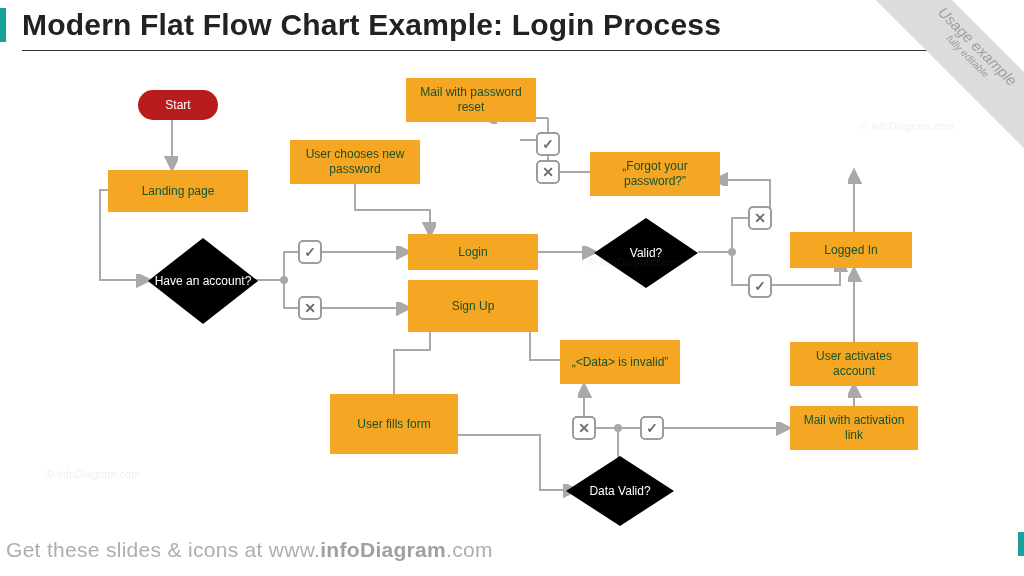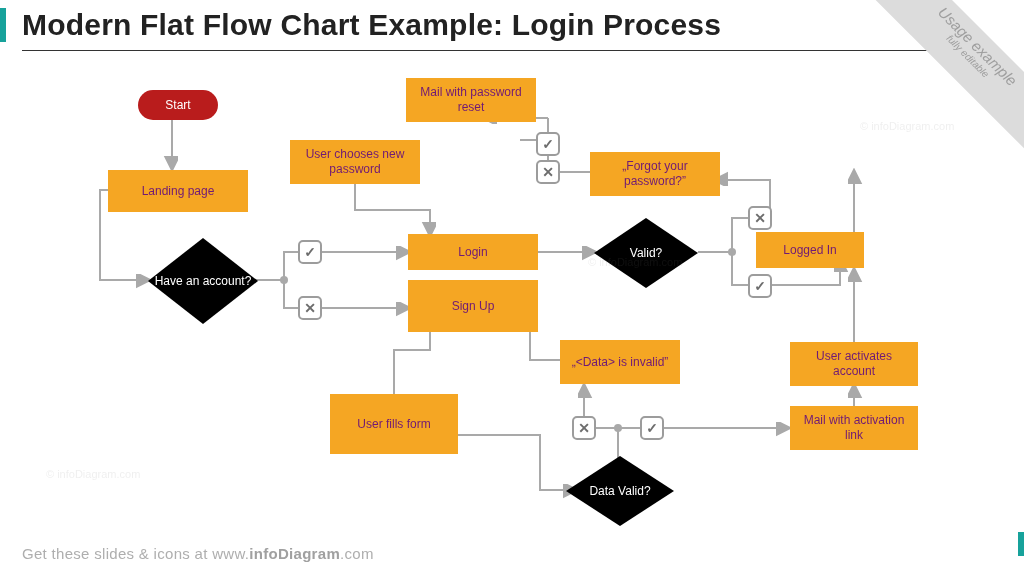--- a/index.html
+++ b/index.html
@@ -1,30 +1,30 @@
 <!DOCTYPE html>
 <html><head>
 <meta charset="utf-8">
 <style>
   html,body{margin:0;padding:0;width:1024px;height:576px;background:#fff;font-family:"Segoe UI",Arial,sans-serif;overflow:hidden}
   .slide{position:relative;width:1024px;height:576px;background:#fff}
   .accent-left{position:absolute;left:0;top:8px;width:6px;height:34px;background:#17a29b}
   .accent-right{position:absolute;right:0;bottom:20px;width:6px;height:24px;background:#17a29b}
   .title{position:absolute;left:22px;top:8px;font-size:30px;color:#222;font-weight:700;letter-spacing:.2px}
   .title-rule{position:absolute;left:22px;right:22px;top:50px;height:1px;background:#333}
-  .footer{position:absolute;left:22px;bottom:14px;font-size:15px;color:#aeaeae;letter-spacing:.3px}
+  .footer{position:absolute;left:6px;bottom:14px;font-size:21px;color:#aeaeae;letter-spacing:.3px}
   .footer b{font-weight:600;color:#a0a0a0}
   .ribbon{position:absolute;top:-74px;right:-74px;width:220px;height:220px;transform:rotate(45deg);z-index:20}
   .ribbon .band{width:100%;height:54px;background:#dcdcdc;position:absolute;top:110px;text-align:center;color:#9e9e9e;line-height:1.15;padding-top:6px;box-sizing:border-box}
   .ribbon .band .l1{font-size:15px;font-style:italic}
   .ribbon .band .l2{font-size:10px;font-style:italic}
 
   .canvas{position:absolute;left:0;top:60px;width:1024px;height:480px}
   .shape{position:absolute;display:flex;align-items:center;justify-content:center;text-align:center;color:#fff;font-size:12px;line-height:1.25;box-sizing:border-box;padding:4px 6px}
-  .process{background:#f5a623;color:#701a75}
+  .process{background:#f5a623;color:#14532d}
   .terminator{background:#b91c1c;color:#fff;border-radius:999px}
   .dec{background:#1798c1}
   .dec-label{color:#fff;text-align:center;font-size:12px;line-height:1.2;pointer-events:none}
   .chk{position:absolute;width:20px;height:20px;border:2px solid #9c9c9c;border-radius:5px;background:#fff;display:flex;align-items:center;justify-content:center;color:#6d6d6d;font-size:14px;font-weight:700}
   .wm{position:absolute;color:rgba(120,120,120,.12);font-size:11px;}
   svg.lines{position:absolute;left:0;top:0;width:1024px;height:480px}
   svg.lines path{stroke:#a9a9a9;stroke-width:2;fill:none}
   svg.lines circle{fill:#a9a9a9}
   svg.lines .arrow{fill:#a9a9a9}
 </style>
@@ -109,21 +109,21 @@
     <div class="shape terminator" style="left:138px;top:30px;width:80px;height:30px">Start</div>
 
     <div class="shape process" style="left:108px;top:110px;width:140px;height:42px">Landing page</div>
     <div class="shape process" style="left:290px;top:80px;width:130px;height:44px">User chooses new password</div>
     <div class="shape process" style="left:406px;top:18px;width:130px;height:44px">Mail with password reset</div>
     <div class="shape process" style="left:590px;top:92px;width:130px;height:44px">„Forgot your password?”</div>
     <div class="shape process" style="left:408px;top:174px;width:130px;height:36px">Login</div>
     <div class="shape process" style="left:408px;top:220px;width:130px;height:52px">Sign Up</div>
     <div class="shape process" style="left:560px;top:280px;width:120px;height:44px">„&lt;Data&gt; is invalid”</div>
     <div class="shape process" style="left:330px;top:334px;width:128px;height:60px">User fills form</div>
-    <div class="shape process" style="left:756px;top:172px;width:108px;height:36px">Logged In</div>
+    <div class="shape process" style="left:790px;top:172px;width:122px;height:36px">Logged In</div>
     <div class="shape process" style="left:790px;top:282px;width:128px;height:44px">User activates account</div>
     <div class="shape process" style="left:790px;top:346px;width:128px;height:44px">Mail with activation link</div>
 
     <svg style="position:absolute;left:148px;top:178px;width:110px;height:86px;overflow:visible">
       <polygon points="55,0 110,43 55,86 0,43" class="dec"></polygon>
     </svg>
     <div class="shape dec-label" style="left:148px;top:178px;width:110px;height:86px;background:none">Have an account?</div>
 
     <svg style="position:absolute;left:594px;top:158px;width:104px;height:70px;overflow:visible">
       <polygon points="52,0 104,35 52,70 0,35" class="dec"></polygon>

